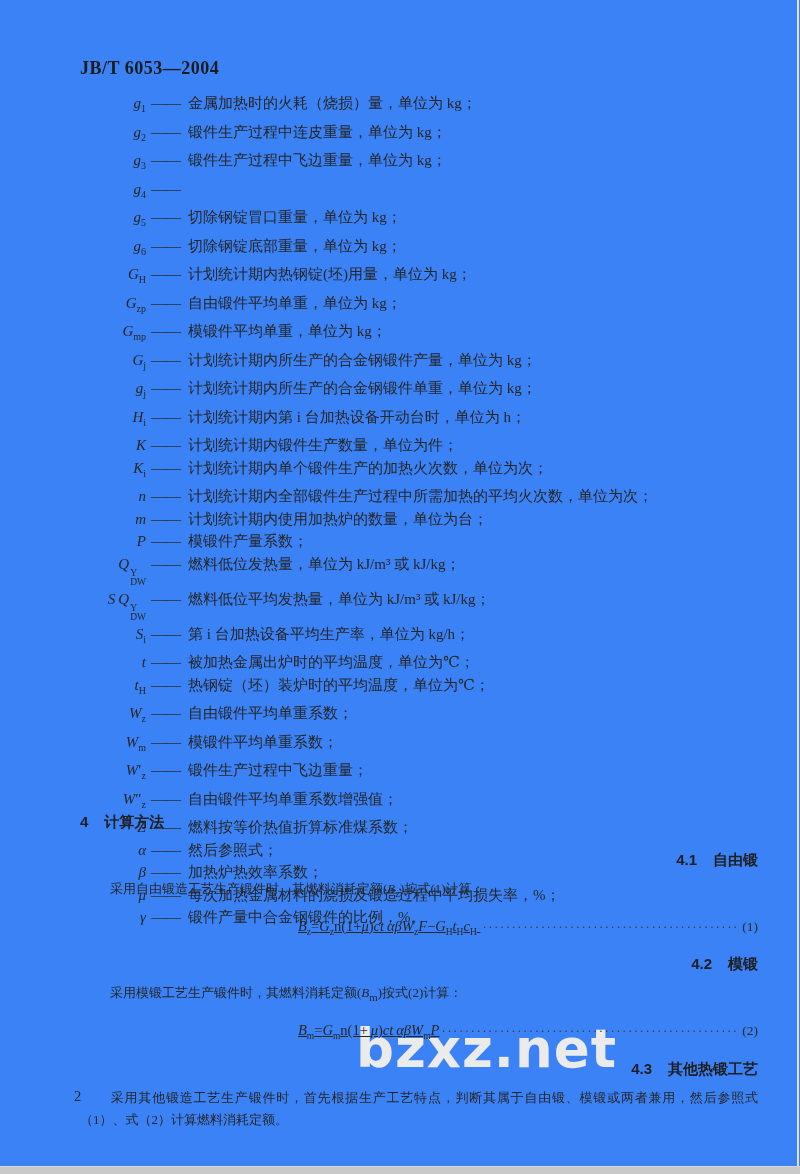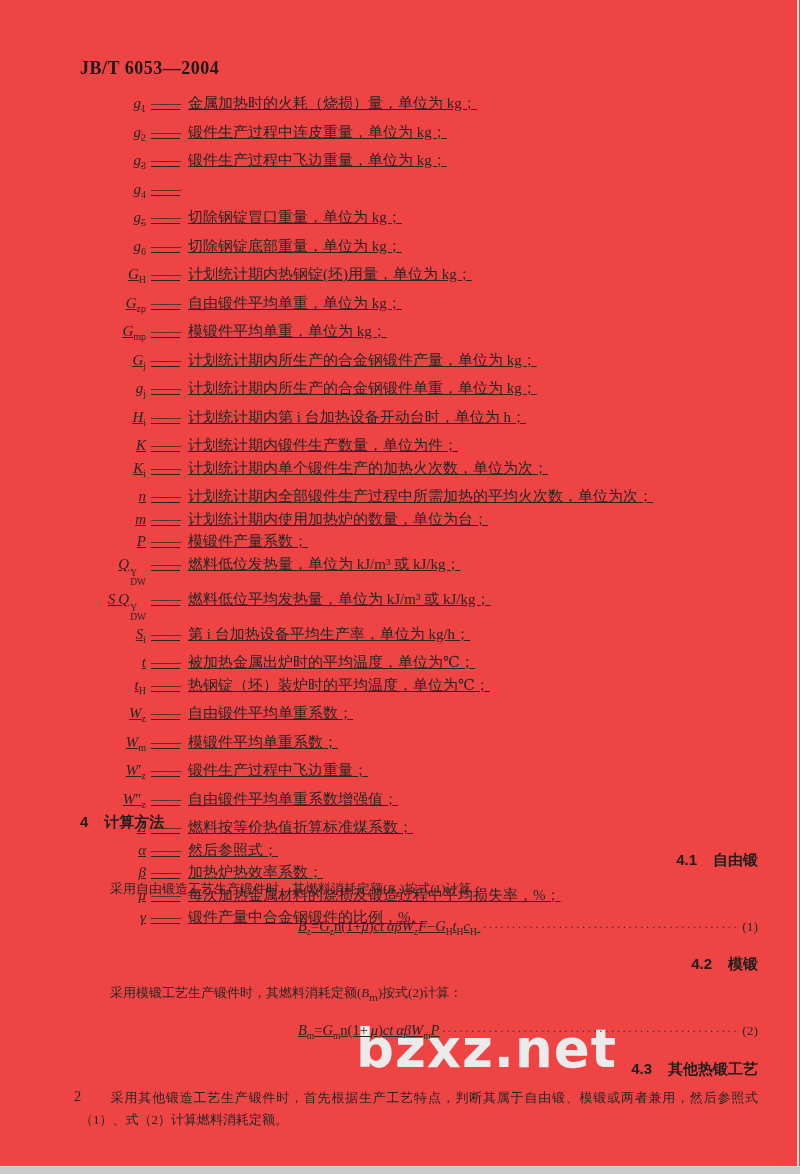--- a/index.html
+++ b/index.html
@@ -2,32 +2,32 @@
 <html><head>
 <meta charset="utf-8">
 <style>
   html,body{margin:0;padding:0;}
   body{
     width:800px;height:1174px;position:relative;overflow:hidden;
     background:#fdfdfd;
     font-family:"Liberation Serif","DejaVu Serif",serif;
     color:#262626;
   }
-  .scan-page{position:absolute;inset:0;background:#ef4444;}
+  .scan-page{position:absolute;inset:0;background:#3b82f6;}
   .right-edge{position:absolute;top:0;bottom:8px;right:1px;width:2px;background:#e2e2e2;}
   .bottom-bar{position:absolute;left:0;right:0;bottom:0;height:7px;background:#c9c9c9;border-top:1px solid #d8d8d8;}
 
   .std-header{
     position:absolute;left:80px;top:58px;
     font-size:18px;font-weight:bold;letter-spacing:.5px;color:#1c1c1c;
     font-family:"Liberation Serif","DejaVu Serif",serif;
   }
 
   
-  .defs{position:absolute;left:76px;top:92px;right:28px;z-index:2;text-decoration:underline;}
+  .defs{position:absolute;left:76px;top:92px;right:28px;z-index:2;}
   .def-row{display:flex;align-items:baseline;line-height:22.5px;font-size:15.5px;white-space:nowrap;}
   .term{display:inline-block;width:70px;text-align:right;font-size:15px;flex:none;}
   .term i{font-family:"Liberation Serif","DejaVu Serif",serif;}
   .term sub{font-size:10px;}
   .stk{display:inline-flex;flex-direction:column;align-items:flex-start;vertical-align:-7px;line-height:1;margin-left:1px;}
   .stk .top,.stk .bot{font-size:9.5px;letter-spacing:0;}
   .dash{flex:none;margin:0 8px 0 5px;letter-spacing:-1px;color:#2b2b2b;}
   .def-text{font-size:15px;color:#262626;}
 
   

